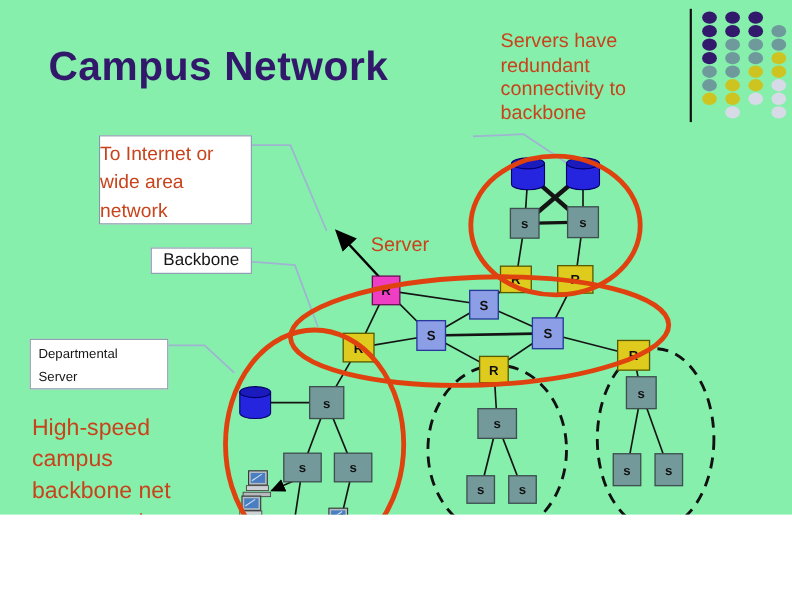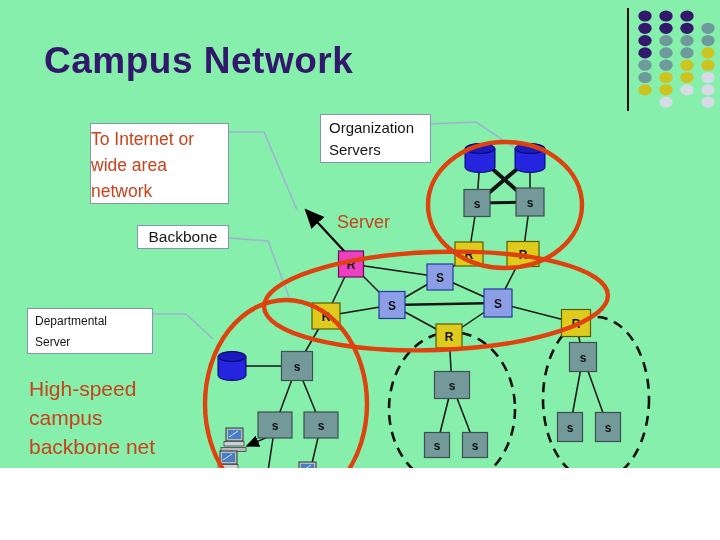--- a/index.html
+++ b/index.html
@@ -22,32 +22,34 @@
   #box-deptserver{left:27px;top:308px;width:126px;height:46px;font-size:12px;
                   line-height:21px;padding:2px 0 0 7px;}
   #diagram-svg{position:absolute;left:0;top:0;z-index:1;}
 </style>
 </head>
 <body>
 
 <div class="slide">
   <div class="title">Campus Network</div>
 
+  <div class="note" id="note-servers">Servers have
+redundant
+connectivity to
+backbone</div>
   <div class="note" id="note-gateway">Server</div>
   <div class="note" id="note-highspeed">High-speed
 campus
 backbone net
 connects dept
 routers</div>
 
   <div class="labelbox" id="box-internet">To Internet or
 wide area
 network</div>
-  <div class="labelbox" id="box-orgservers">Organization
-Servers</div>
   <div class="labelbox" id="box-backbone">Backbone</div>
   <div class="labelbox" id="box-deptserver">Departmental
 Server</div>
 
   <svg id="diagram-svg" width="720" height="540" viewBox="0 0 720 540">
     <defs>
       <marker id="arrowhead" markerWidth="10" markerHeight="9" refX="8" refY="4" orient="auto">
         <polygon points="0 0, 9 4, 0 8" fill="#000"></polygon>
       </marker>
     </defs>

